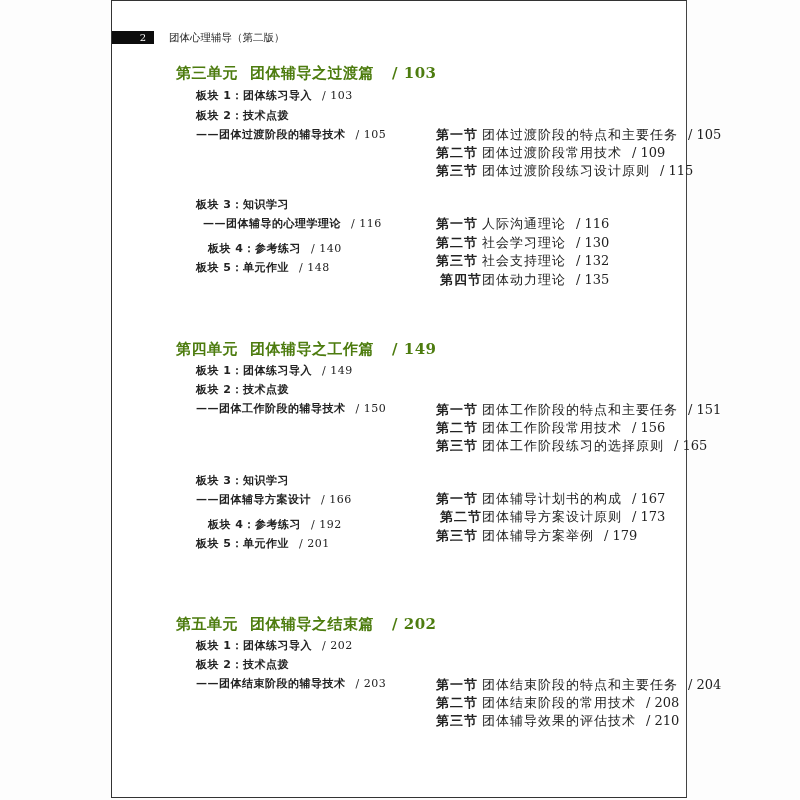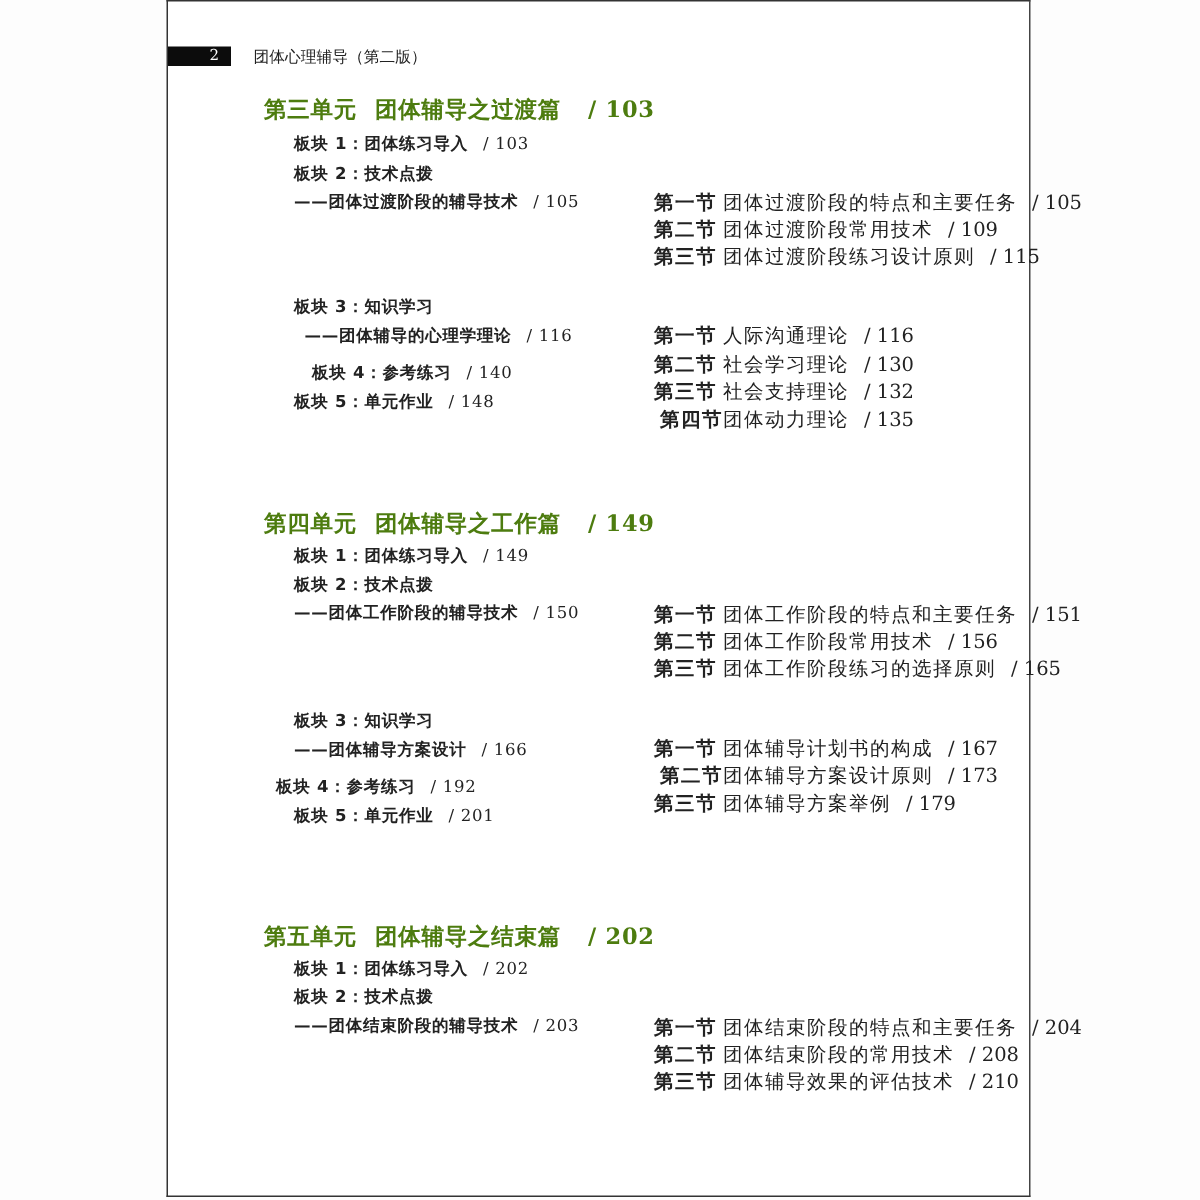--- a/index.html
+++ b/index.html
@@ -74,21 +74,21 @@
 </div>
 <div class="left-line" style="left:196px; top:363px;"><span>板块 1：团体练习导入</span><span class="pg">/ 149</span></div>
 <div class="left-line" style="left:196px; top:382px;"><span>板块 2：技术点拨</span></div>
 <div class="left-line" style="left:196px; top:401px;"><span>——团体工作阶段的辅导技术</span><span class="pg">/ 150</span></div>
 <div class="right-line" style="left:436px; top:401px;"><span class="sec">第一节</span><span>团体工作阶段的特点和主要任务</span><span class="pg">/ 151</span></div>
 <div class="right-line" style="left:436px; top:419px;"><span class="sec">第二节</span><span>团体工作阶段常用技术</span><span class="pg">/ 156</span></div>
 <div class="right-line" style="left:436px; top:437px;"><span class="sec">第三节</span><span>团体工作阶段练习的选择原则</span><span class="pg">/ 165</span></div>
 
 <div class="left-line" style="left:196px; top:473px;"><span>板块 3：知识学习</span></div>
 <div class="left-line" style="left:196px; top:492px;"><span>——团体辅导方案设计</span><span class="pg">/ 166</span></div>
-<div class="left-line" style="left:184px; top:517px;text-align:right;"><span>板块 4：参考练习</span><span class="pg">/ 192</span></div>
+<div class="left-line" style="left:208px; top:517px;text-align:right;"><span>板块 4：参考练习</span><span class="pg">/ 192</span></div>
 <div class="left-line" style="left:196px; top:536px;"><span>板块 5：单元作业</span><span class="pg">/ 201</span></div>
 <div class="right-line" style="left:436px; top:490px;"><span class="sec">第一节</span><span>团体辅导计划书的构成</span><span class="pg">/ 167</span></div>
 <div class="right-line" style="left:436px; top:508px;text-align:right;"><span class="sec">第二节</span><span>团体辅导方案设计原则</span><span class="pg">/ 173</span></div>
 <div class="right-line" style="left:436px; top:527px;"><span class="sec">第三节</span><span>团体辅导方案举例</span><span class="pg">/ 179</span></div>
 
 <div class="unit-title" style="left:176px; top:615px;">
   <span>第五单元</span><span class="gap"></span><span>团体辅导之结束篇</span><span class="pg">/ 202</span>
 </div>
 <div class="left-line" style="left:196px; top:638px;"><span>板块 1：团体练习导入</span><span class="pg">/ 202</span></div>
 <div class="left-line" style="left:196px; top:657px;"><span>板块 2：技术点拨</span></div>

